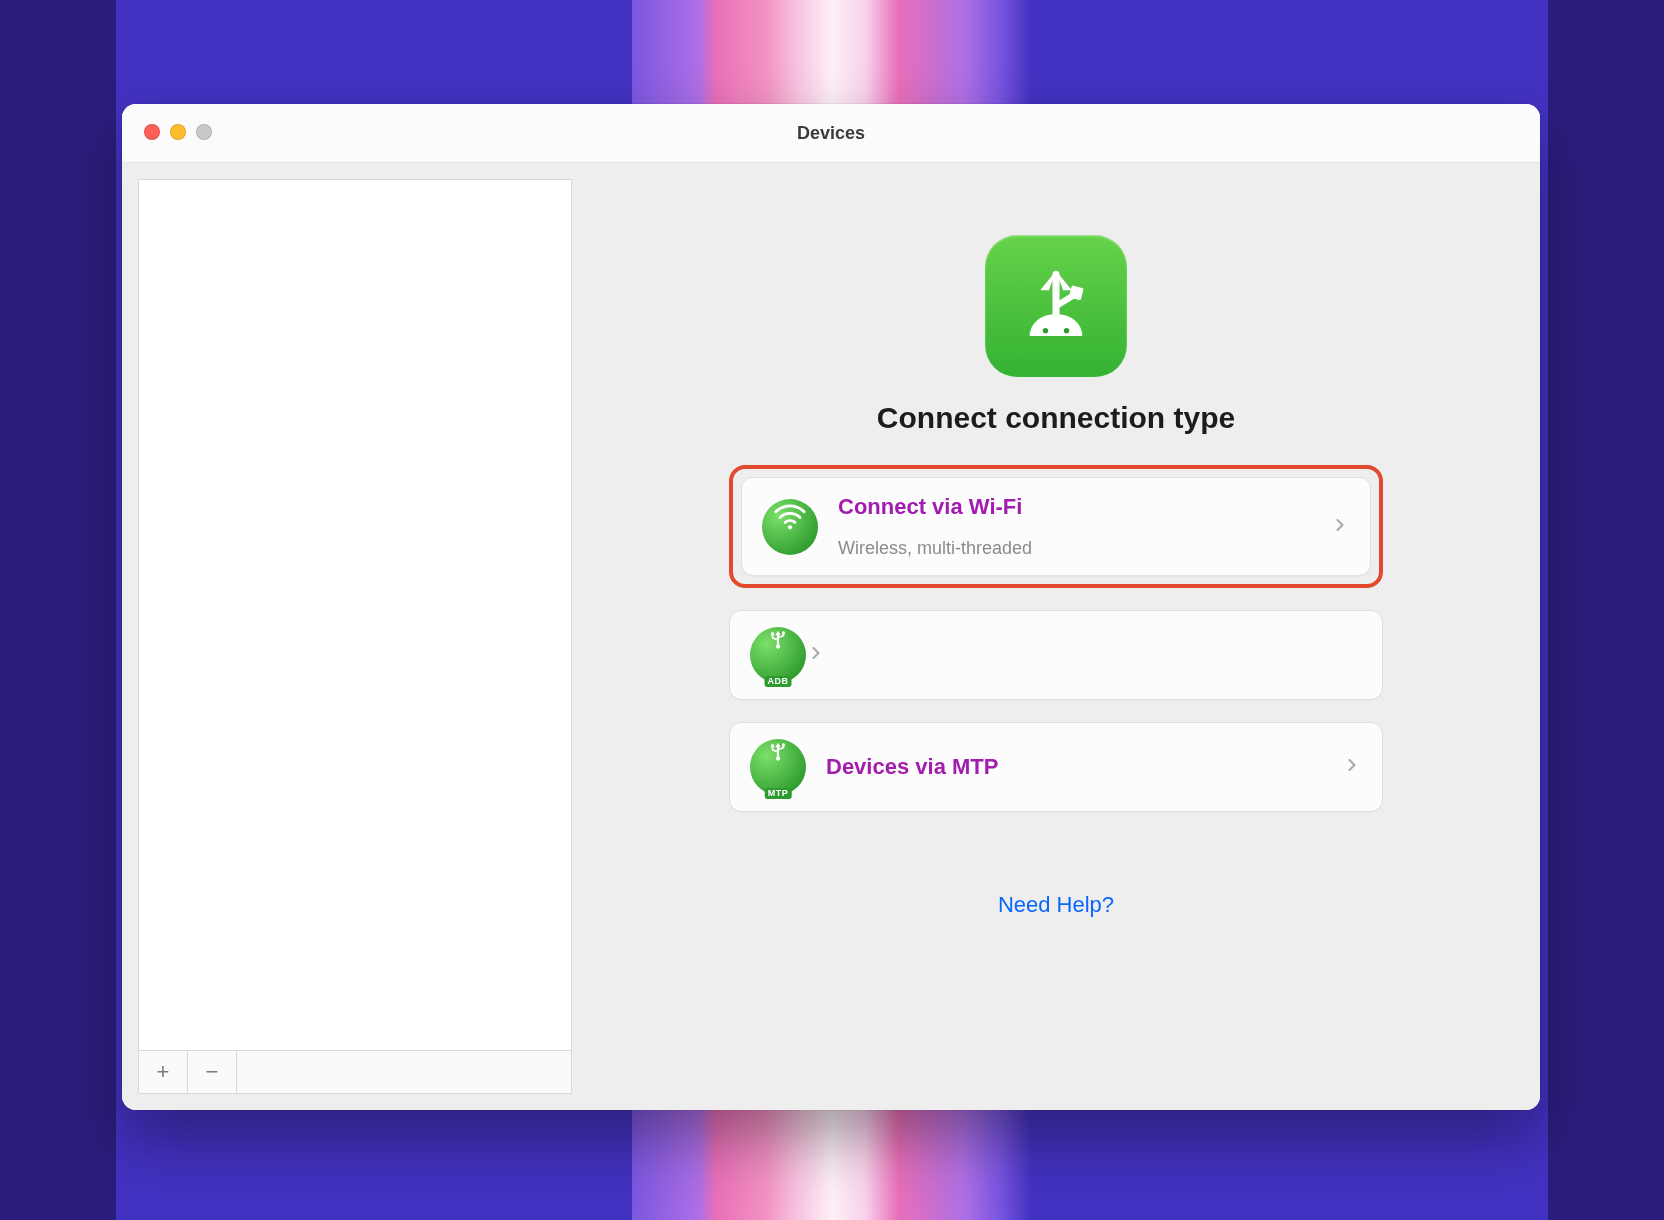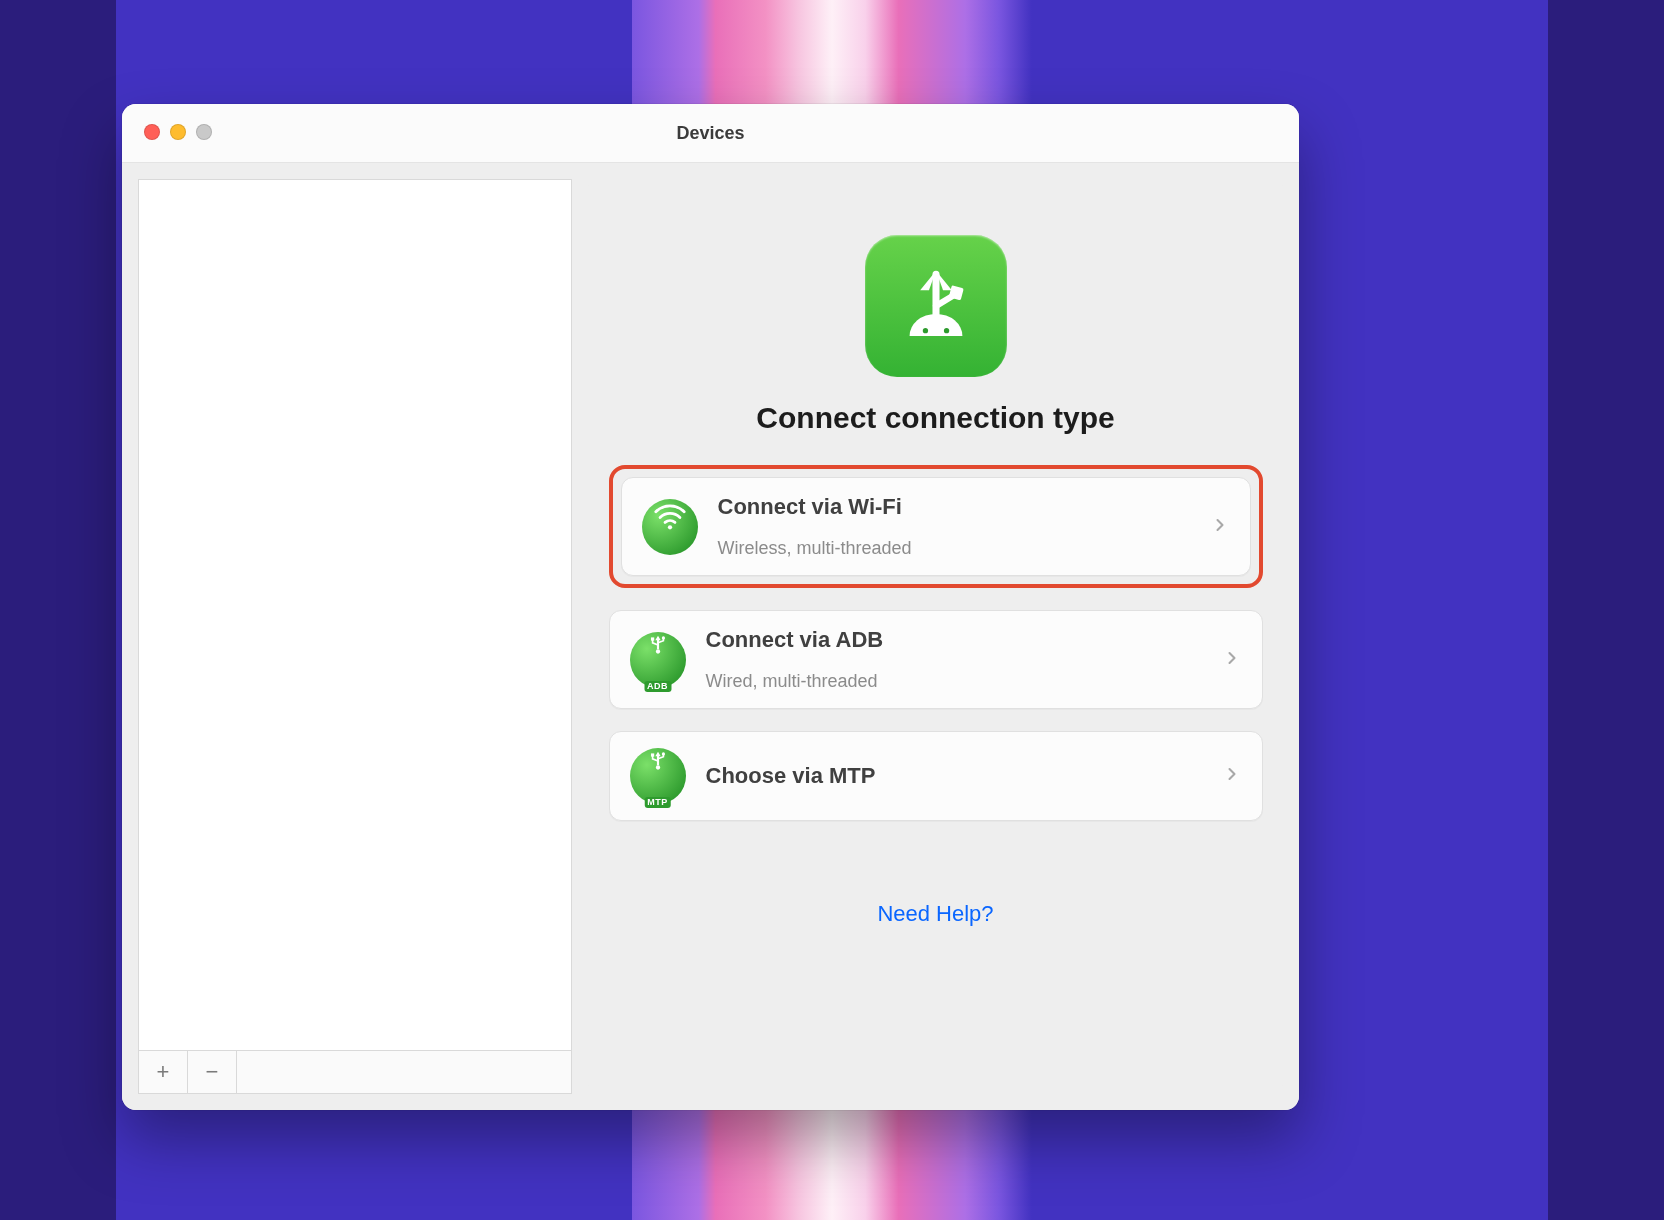--- a/index.html
+++ b/index.html
@@ -27,21 +27,21 @@
         #ad6fe6 58%, #7b56e0 60%,
         #4232c1 62%, #4232c1 93%,
         #2b1d7c 93%, #2b1d7c 100%);
   }
 
   
   .window {
     position: absolute;
     left: 122px;
     top: 104px;
-    width: 1177px;
+    width: 1418px;
     height: 1006px;
     background: #f4f4f4;
     border-radius: 14px;
     box-shadow: 0 30px 60px rgba(0,0,0,.35), 0 0 0 1px rgba(0,0,0,.05);
     overflow: hidden;
     display: flex;
     flex-direction: column;
   }
 
   .titlebar {
@@ -169,21 +169,21 @@
     width: 56px;
     height: 56px;
     border-radius: 50%;
     flex: 0 0 56px;
     display: flex;
     align-items: flex-start;
     justify-content: center;
     position: relative;
   }
   .option-texts { flex: 1; margin-left: 20px; }
-  .option-title { font-size: 22px; font-weight: 700; color: #404040; }
+  .option-title { font-size: 22px; font-weight: 700; color: #a21caf; }
   .option-sub   { font-size: 18px; color: #8b8b8b; margin-top: 18px; }
   .chevron { color: #a8a8a8; }
 
   .ic-badge {
     position: absolute;
     bottom: -4px;
     left: 50%;
     transform: translateX(-50%);
     font-size: 9px;
     font-weight: 800;
@@ -278,45 +278,41 @@
             <svg viewBox="0 0 48 48" width="26" height="26">
               <path d="M24 7 l5 8 h-3 v17 h-4 V15 h-3 Z" fill="#fff"></path>
               <circle cx="24" cy="36" r="4" fill="#fff"></circle>
               <path d="M24 20 l10 -4 v-4" stroke="#fff" stroke-width="3" fill="none" stroke-linecap="round"></path>
               <circle cx="34" cy="11" r="3" fill="#fff"></circle>
               <path d="M24 24 l-10 -4 v-4" stroke="#fff" stroke-width="3" fill="none" stroke-linecap="round"></path>
               <rect x="11" y="10" width="6" height="6" fill="#fff"></rect>
             </svg>
             <span class="ic-badge">ADB</span>
           </div>
-          <div class="option-texts">
-            <div class="option-title">Connect via ADB</div>
-            <div class="option-sub">Wired, multi-threaded</div>
-          </div>
           <div class="chevron">
             <svg viewBox="0 0 24 24" width="20" height="20">
                 <path d="M9 6l6 6-6 6" fill="none" stroke="currentColor" stroke-width="2.5" stroke-linecap="round" stroke-linejoin="round"></path>
               </svg>
           </div>
         </div>
 
         <div class="option-card">
           <div class="option-icon" style="background:radial-gradient(circle at 30% 30%, #7be069 0%, #2e9b2e 80%);">
             <svg viewBox="0 0 48 48" width="26" height="26">
               <path d="M24 7 l5 8 h-3 v17 h-4 V15 h-3 Z" fill="#fff"></path>
               <circle cx="24" cy="36" r="4" fill="#fff"></circle>
               <path d="M24 20 l10 -4 v-4" stroke="#fff" stroke-width="3" fill="none" stroke-linecap="round"></path>
               <circle cx="34" cy="11" r="3" fill="#fff"></circle>
               <path d="M24 24 l-10 -4 v-4" stroke="#fff" stroke-width="3" fill="none" stroke-linecap="round"></path>
               <rect x="11" y="10" width="6" height="6" fill="#fff"></rect>
             </svg>
             <span class="ic-badge">MTP</span>
           </div>
           <div class="option-texts">
-            <div class="option-title">Choose via MTP</div>
+            <div class="option-title">Devices via MTP</div>
           </div>
           <div class="chevron">
             <svg viewBox="0 0 24 24" width="20" height="20">
                 <path d="M9 6l6 6-6 6" fill="none" stroke="currentColor" stroke-width="2.5" stroke-linecap="round" stroke-linejoin="round"></path>
               </svg>
           </div>
         </div>
 
       </div>
 

